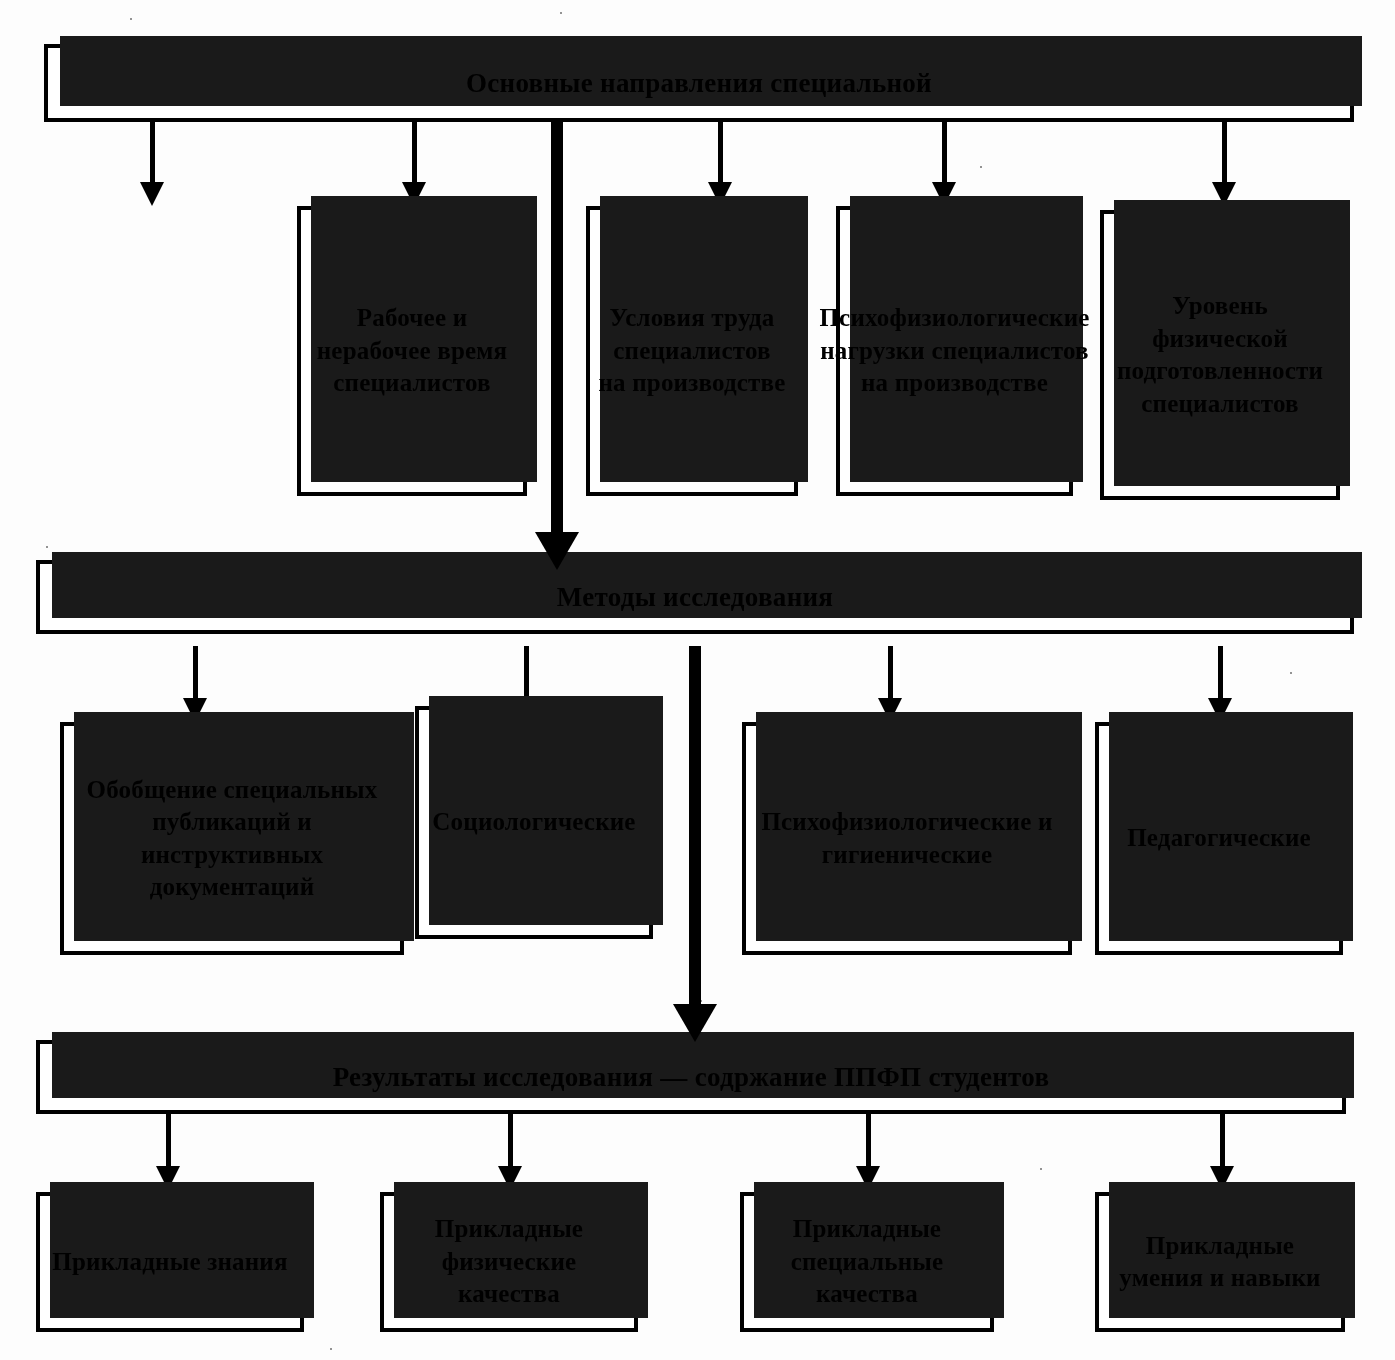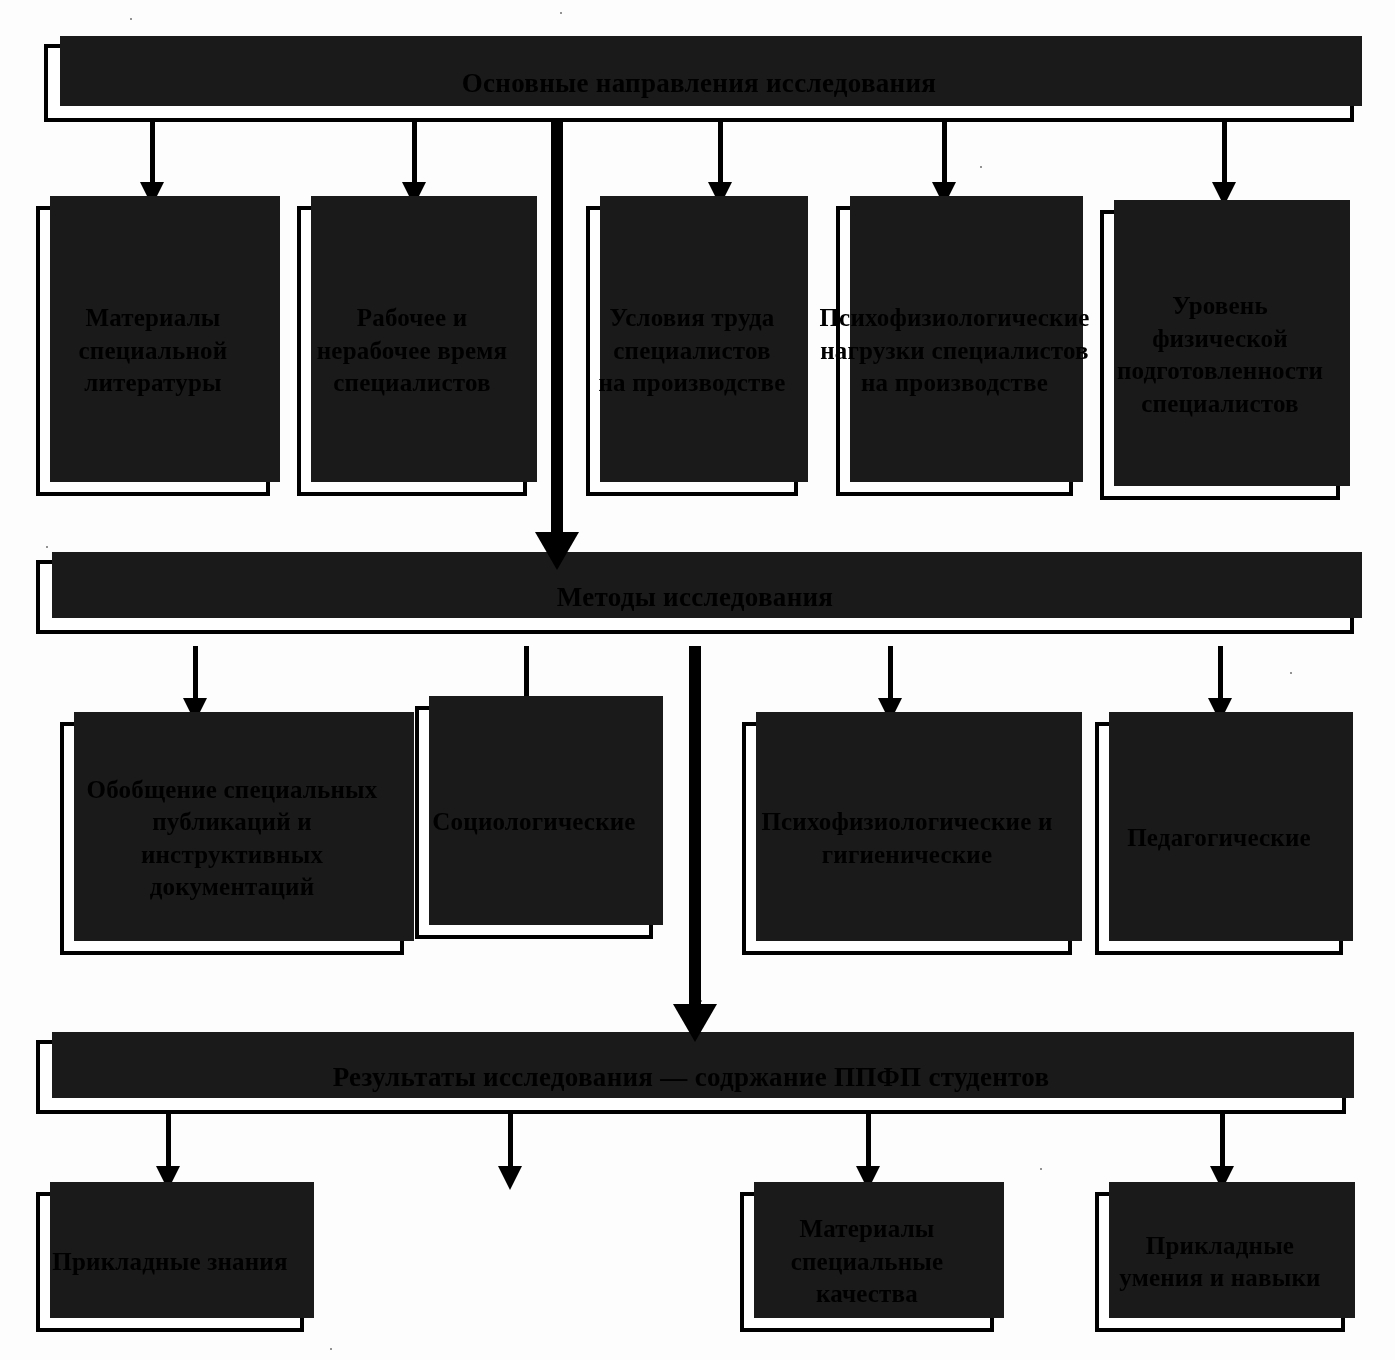--- a/index.html
+++ b/index.html
@@ -139,21 +139,21 @@
     z-index: 1;
     opacity: .5;
   }
 </style>
 </head>
 <body>
 
 <div id="diagram">
 
   <div class="banner" style="left:44px; top:44px; width:1310px; height:78px;">
-    <span>Основные направления исследования</span>
+    <span>Основные направления специальной</span>
   </div>
 
   <div class="conn" style="left:150px; top:122px; height:84px;">
     <div class="stem" style="height:62px;"></div>
     <div class="head" style="top:60px;"></div>
   </div>
   <div class="conn" style="left:412px; top:122px; height:84px;">
     <div class="stem" style="height:62px;"></div>
     <div class="head" style="top:60px;"></div>
   </div>
@@ -168,23 +168,20 @@
   <div class="conn" style="left:1222px; top:122px; height:84px;">
     <div class="stem" style="height:62px;"></div>
     <div class="head" style="top:60px;"></div>
   </div>
 
   <div class="trunk" style="left:551px; top:122px; height:450px;">
     <div class="stem" style="height:412px;"></div>
     <div class="head" style="top:410px;"></div>
   </div>
 
-  <div class="box r1" style="left:36px; top:206px; width:234px; height:290px;">
-    <span>Материалы специальной литературы</span>
-  </div>
 
   <div class="box r1" style="left:297px; top:206px; width:230px; height:290px;">
     <span>Рабочее и нерабочее время специалистов</span>
   </div>
 
   <div class="box r1" style="left:586px; top:206px; width:212px; height:290px;">
     <span>Условия труда специалистов на производстве</span>
   </div>
 
   <div class="box r1" style="left:836px; top:206px; width:237px; height:290px;">
@@ -255,23 +252,26 @@
   </div>
   <div class="conn" style="left:1220px; top:1114px; height:76px;">
     <div class="stem" style="height:54px;"></div>
     <div class="head" style="top:52px;"></div>
   </div>
 
   <div class="box r3" style="left:36px; top:1192px; width:268px; height:140px;">
     <span>Прикладные знания</span>
   </div>
 
+  <div class="box r3" style="left:380px; top:1192px; width:258px; height:140px;">
+    <span>Прикладные физические качества</span>
+  </div>
 
   <div class="box r3" style="left:740px; top:1192px; width:254px; height:140px;">
-    <span>Материалы специальные качества</span>
+    <span>Прикладные специальные качества</span>
   </div>
 
   <div class="box r3" style="left:1095px; top:1192px; width:250px; height:140px;">
     <span>Прикладные умения и навыки</span>
   </div>
 
   <div class="speck" style="left:130px; top:18px;"></div>
   <div class="speck" style="left:560px; top:12px;"></div>
   <div class="speck" style="left:980px; top:166px;"></div>
   <div class="speck" style="left:46px; top:546px;"></div>

